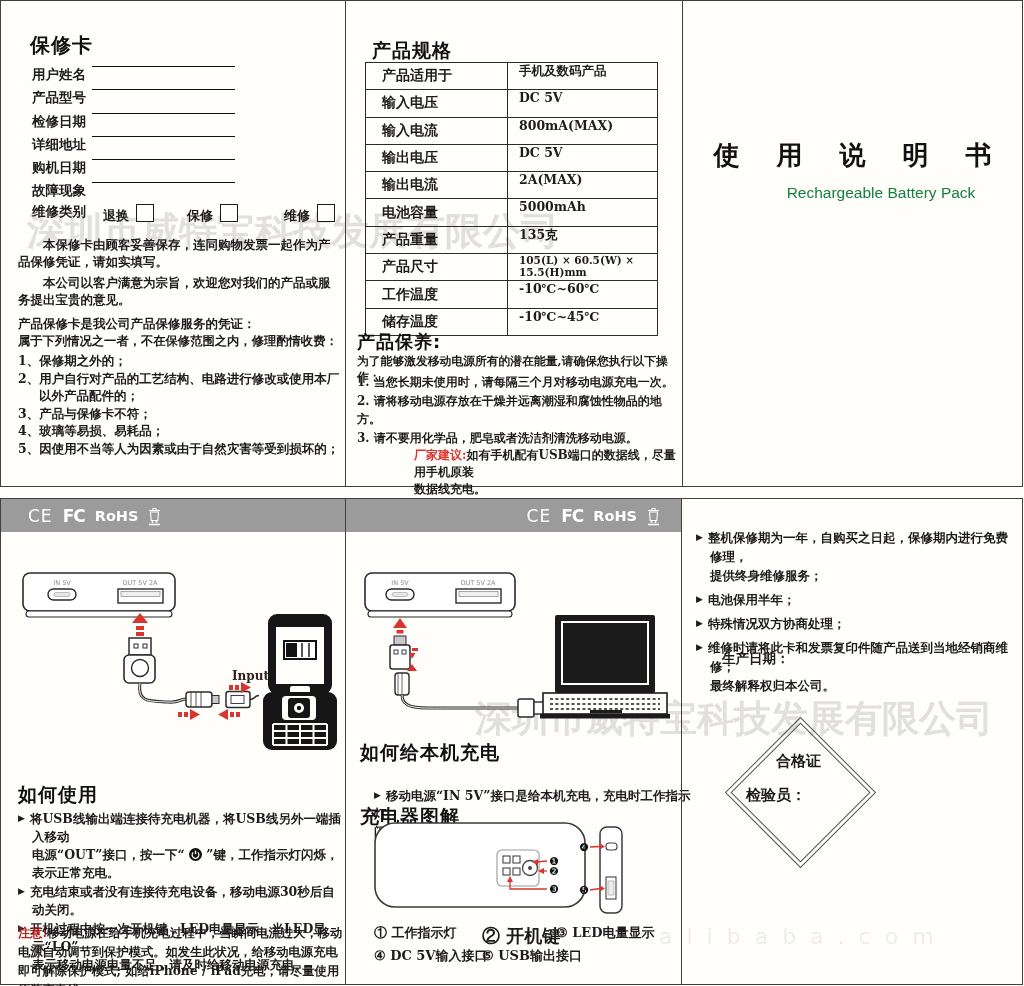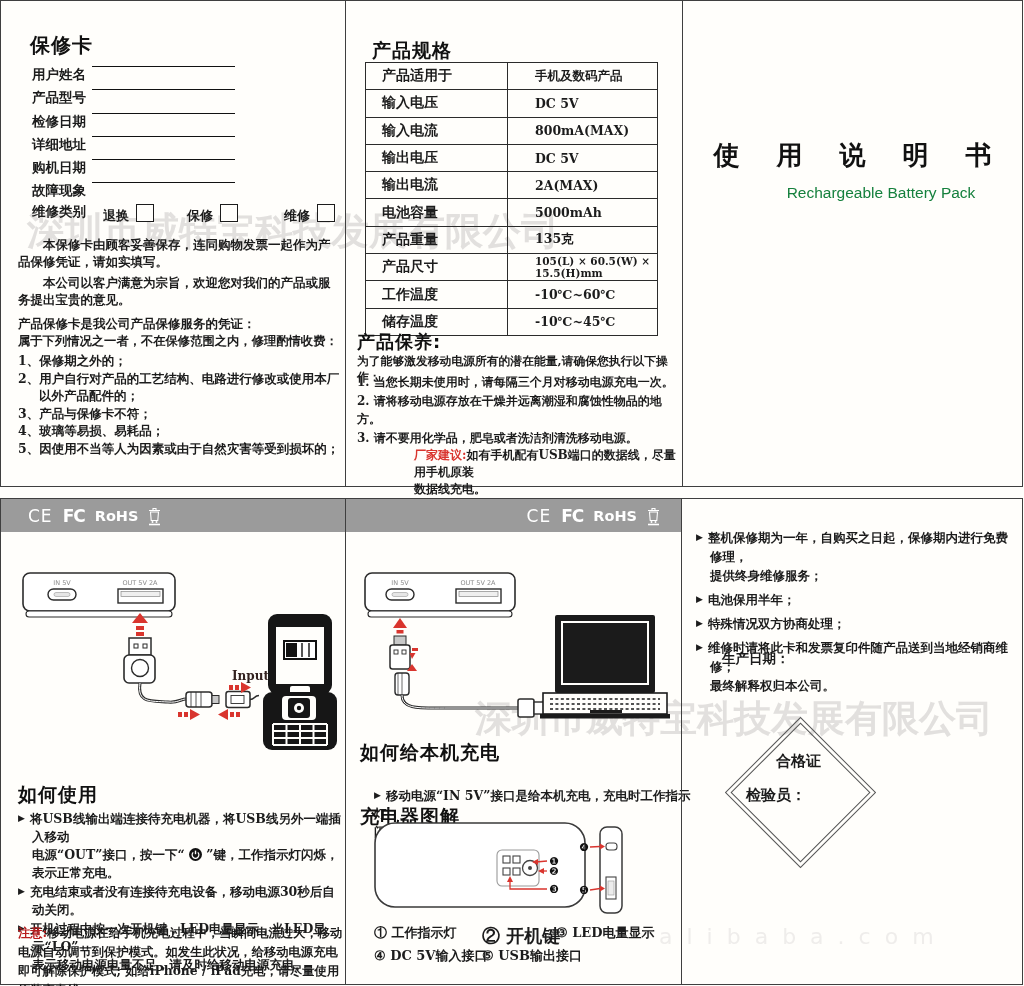--- a/index.html
+++ b/index.html
@@ -14,21 +14,21 @@
   .body-t{font-weight:700;color:#1c1c1c;}
   .pre{white-space:pre-line;}
   
   .f-label{position:absolute;font-size:13.5px;font-weight:700;}
   .f-line{position:absolute;height:0;border-bottom:1.6px solid #111;width:143px;}
   .ckbox{display:inline-block;width:16px;height:16px;border:1.6px solid #1c1c1c;margin-left:7px;
          vertical-align:middle;transform:translateY(-3px);background:#fffefb;}
   .opt{font-size:13px;font-weight:700;}
   
   .spec-table{position:absolute;left:365px;top:62px;width:293px;border:1.6px solid #2b2b2b;box-sizing:border-box;}
-  .spec-row{display:flex;height:26.3px;border-bottom:1px solid #2b2b2b;align-items:center;gap:16px;}
+  .spec-row{display:flex;height:26.3px;border-bottom:1px solid #2b2b2b;align-items:flex-start;}
   .spec-row:last-child{border-bottom:none;}
   .spec-label{width:142px;border-right:1px solid #2b2b2b;align-self:stretch;display:flex;align-items:center;
               padding-left:16px;box-sizing:border-box;font-size:14px;font-weight:700;}
   .spec-value{flex:1;padding-left:11px;font-size:12.5px;font-weight:700;}
   .spec-row:nth-child(8) .spec-value{font-size:10.5px;}
   
   .blt{padding-left:14px;text-indent:-14px;}
   .mark{font-family:"DejaVu Sans",sans-serif;font-size:9px;vertical-align:2px;margin-right:5px;}
   .graybar{position:absolute;left:1px;top:499px;width:680px;height:33px;background:#9b9b9b;z-index:2;}
   .logos{position:absolute;display:flex;align-items:center;gap:10px;color:#fff;z-index:4;

